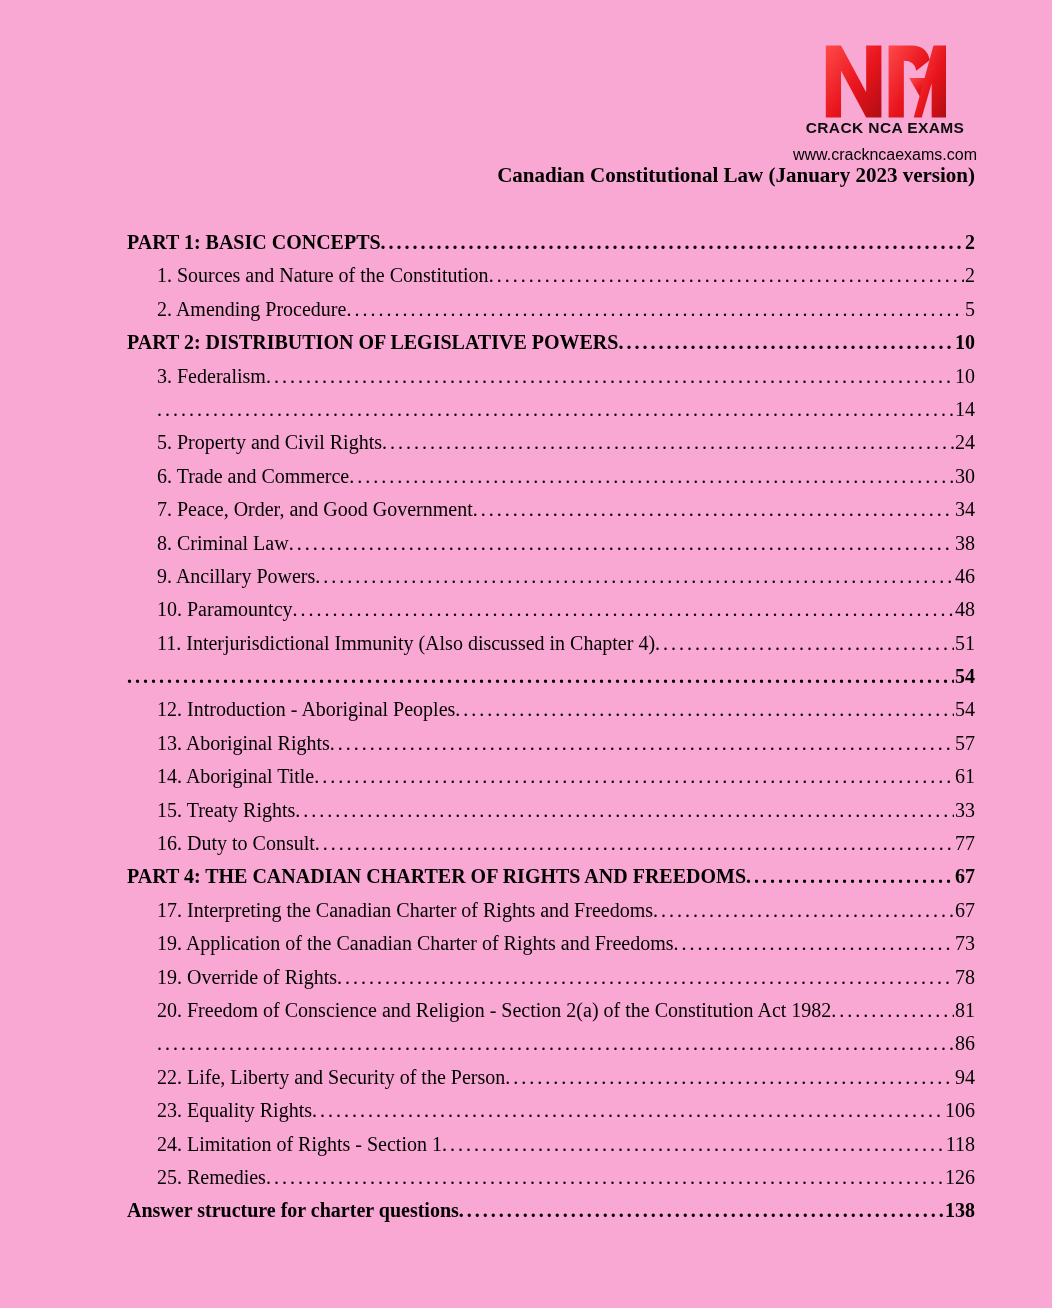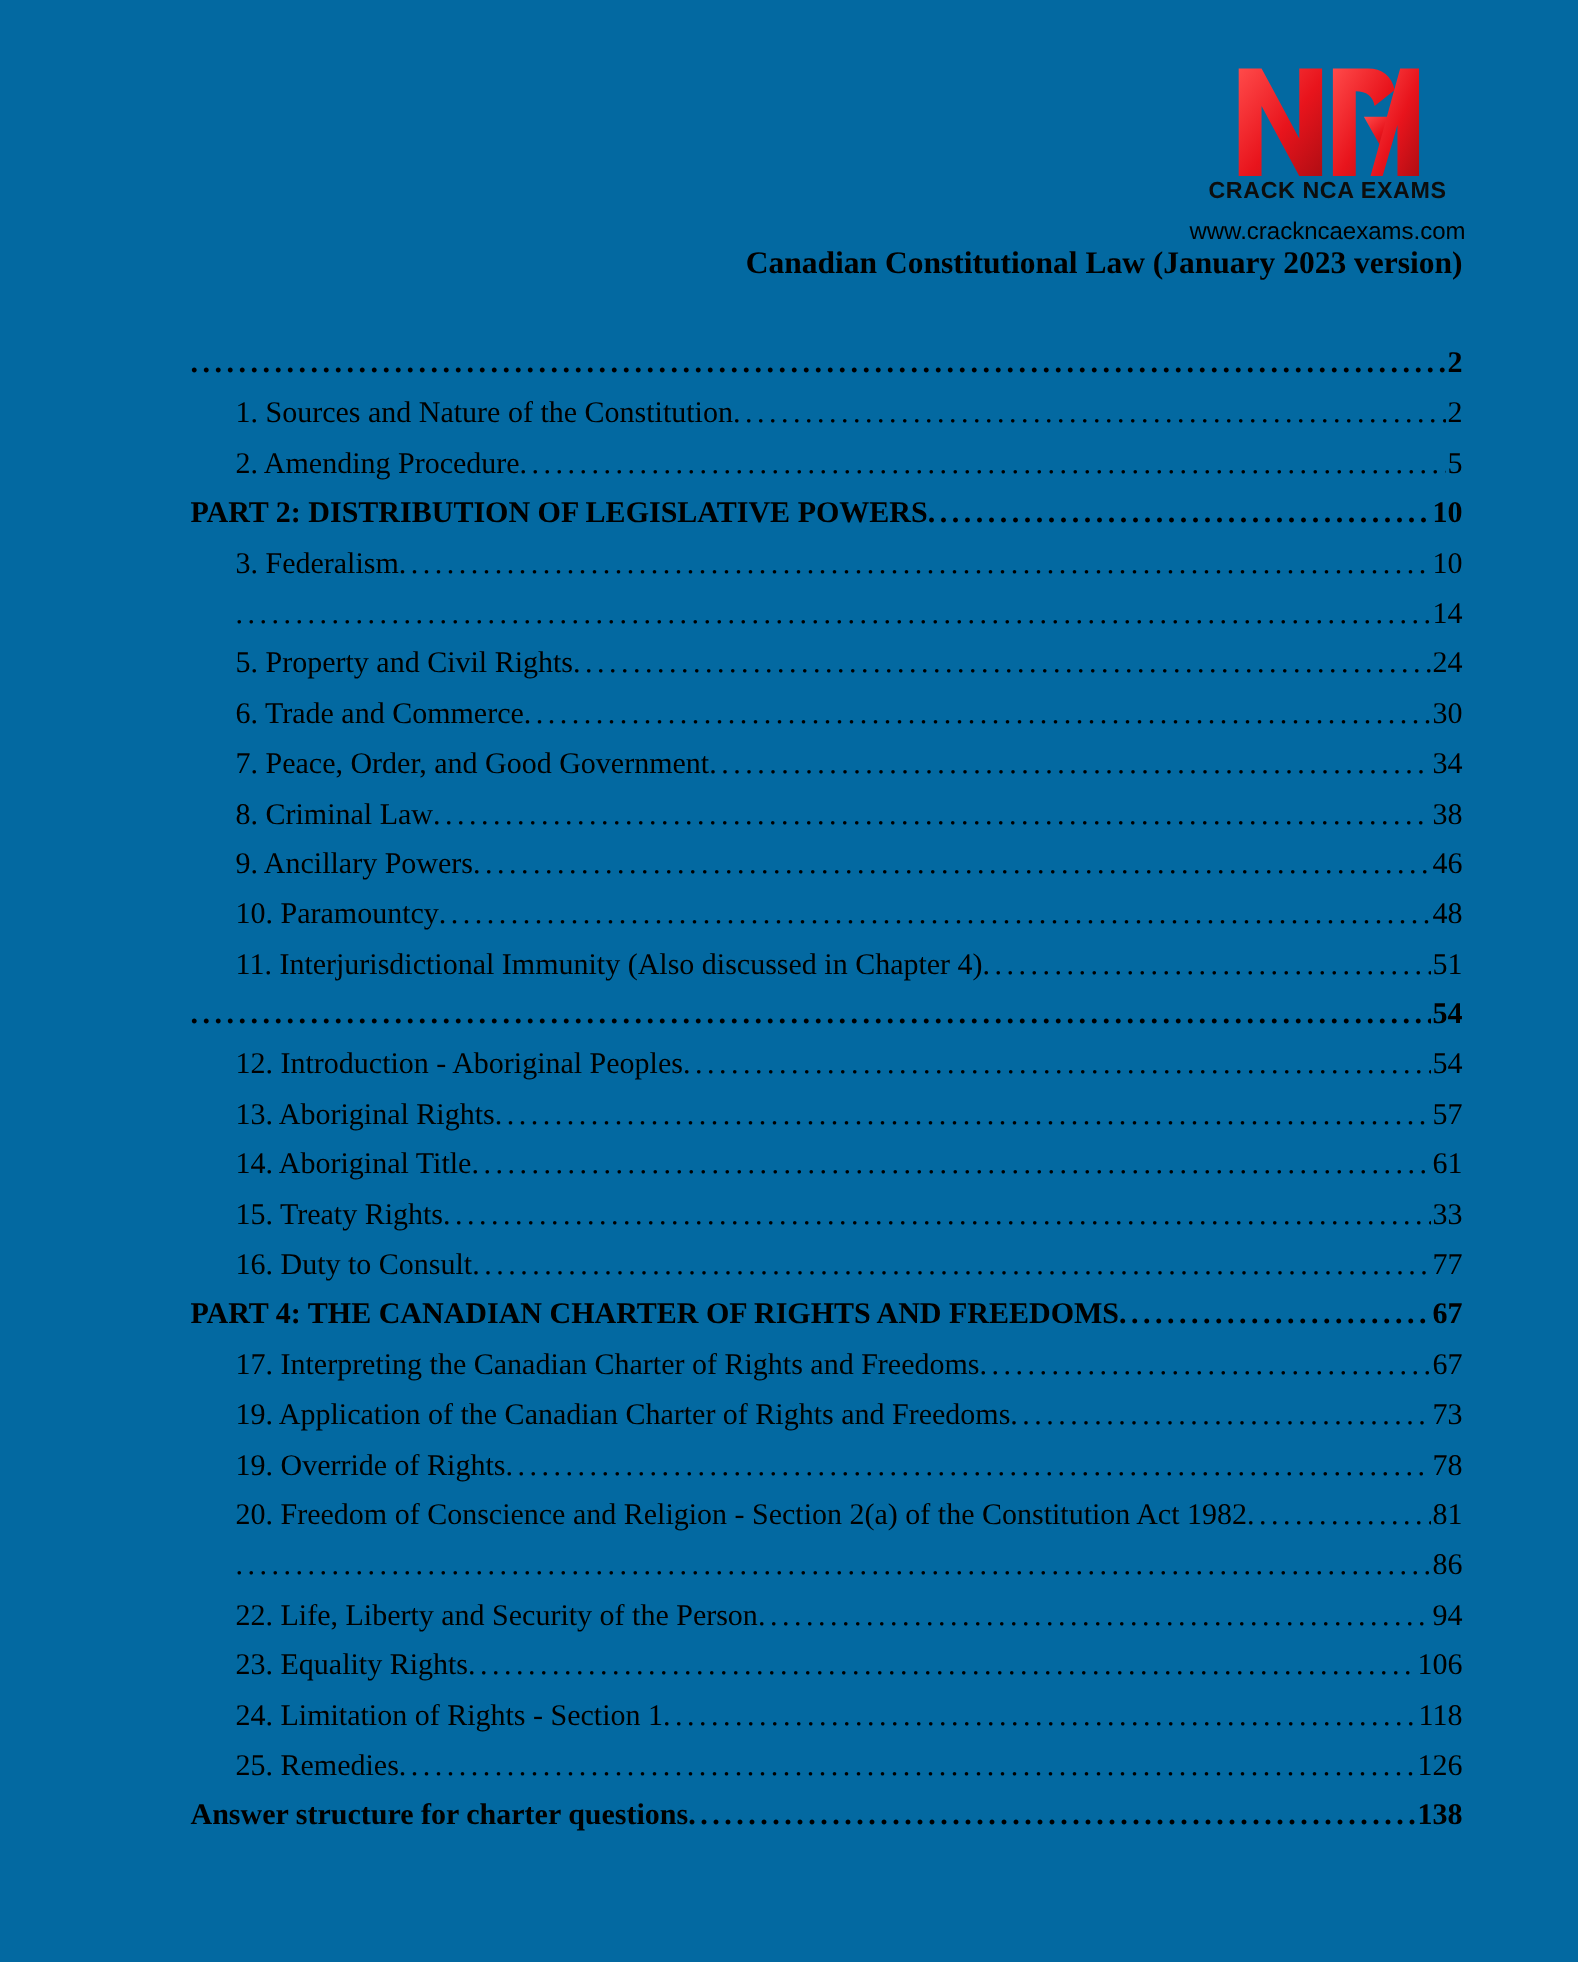--- a/index.html
+++ b/index.html
@@ -1,20 +1,20 @@
 <!DOCTYPE html>
 <html><head>
 <meta charset="utf-8">
 <style>
   html,body { margin:0; padding:0; background:#888; }
   .page {
     position:relative;
     width:1052px; height:1308px;
     margin:0 auto;
-    background:#0369a1;
+    background:#f9a8d4;
     color:#000;
     font-family:"Liberation Serif","DejaVu Serif",serif;
     overflow:hidden;
   }
   
   .header {
     position:absolute; top:42px; right:72px; width:190px;
     text-align:center;
     font-family:"Liberation Sans","DejaVu Sans",sans-serif;
   }
@@ -69,20 +69,21 @@
     </svg>
     <div class="brand-name">CRACK NCA EXAMS</div>
     <div class="brand-site">www.crackncaexams.com</div>
   </div>
 
   <div class="doc-title">Canadian Constitutional Law (January 2023 version)</div>
 
   <div class="toc">
 
       <div class="toc-row row-part">
+        <span class="toc-label">PART 1: BASIC CONCEPTS</span>
         <span class="toc-leader"></span>
         <span class="toc-page">2</span>
       </div>
 
       <div class="toc-row row-item">
         <span class="toc-label">1. Sources and Nature of the Constitution</span>
         <span class="toc-leader"></span>
         <span class="toc-page">2</span>
       </div>
 

